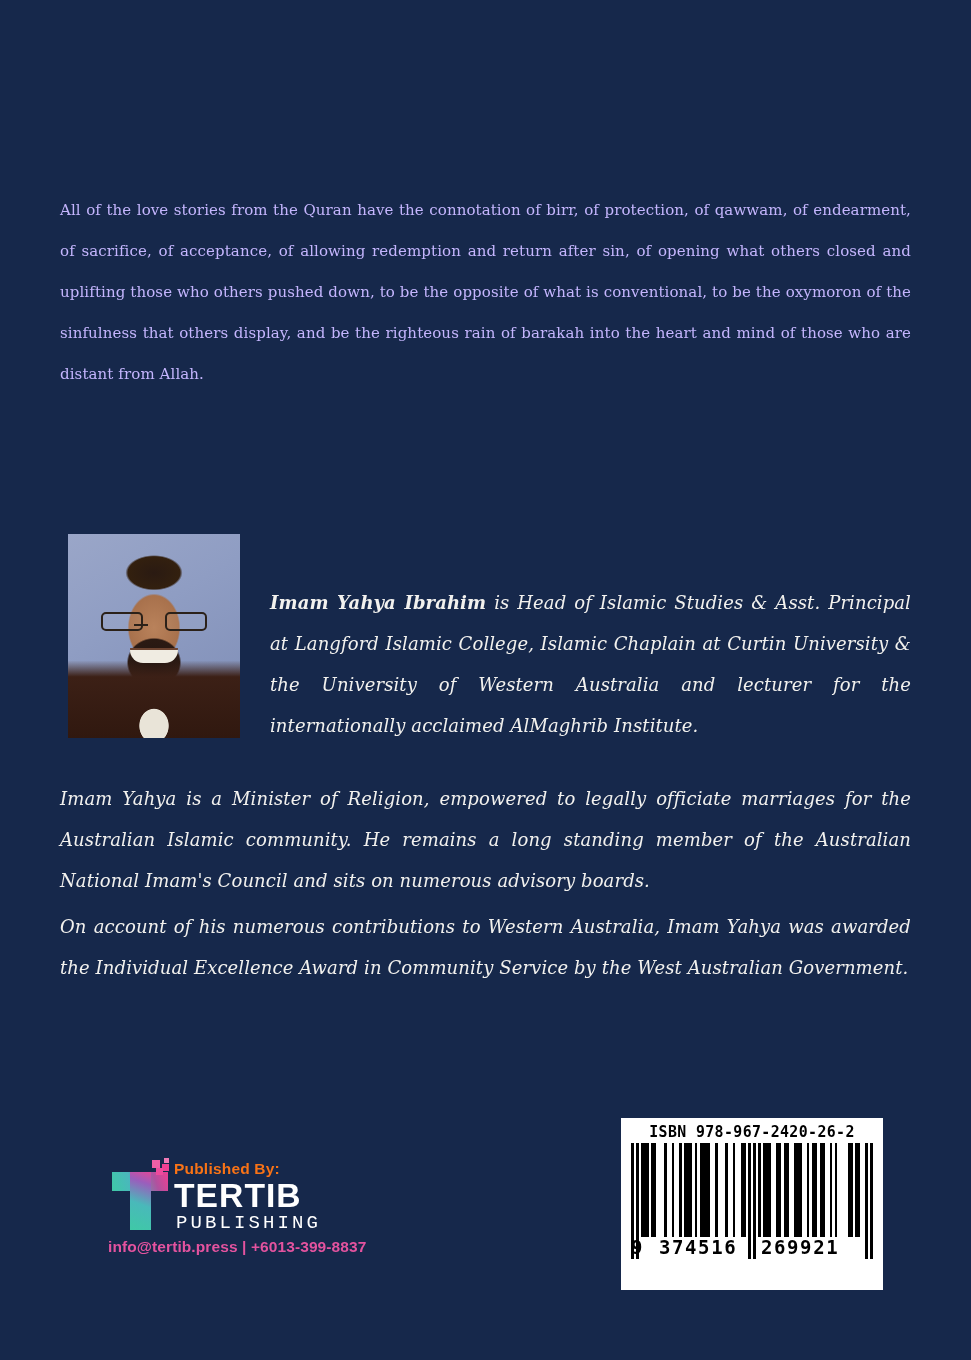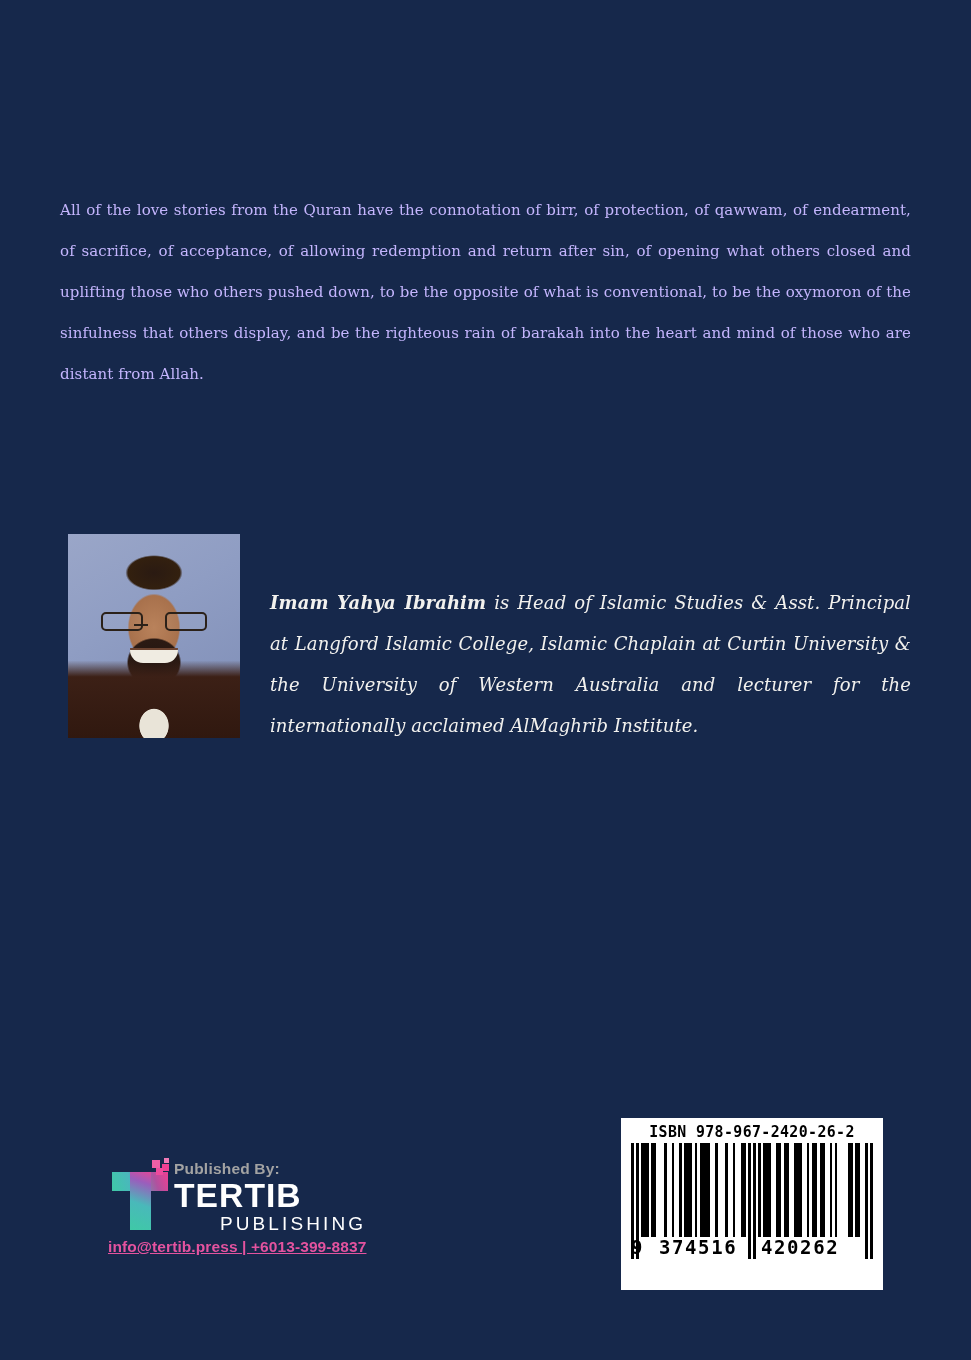--- a/index.html
+++ b/index.html
@@ -173,21 +173,21 @@
   }
   .logo-mark .px.a { left: 40px; top: 2px;  width: 8px; height: 8px; background: #f05fa6; }
   .logo-mark .px.b { left: 50px; top: 6px;  width: 7px; height: 7px; background: #ef3f93; }
   .logo-mark .px.c { left: 44px; top: 10px; width: 7px; height: 7px; background: #ee4a9c; }
   .logo-mark .px.d { left: 52px; top: 0px;  width: 5px; height: 5px; background: #f07ab6; }
 
   .pub-by {
     position: absolute;
     left: 66px;
     top: 8px;
-    color: #a3a3a3;
+    color: #f97316;
     font-family: "Liberation Sans", sans-serif;
     font-size: 15.5px;
     font-weight: 600;
     letter-spacing: 0.2px;
   }
   .pub-tertib {
     position: absolute;
     left: 66px;
     top: 27px;
     color: #ffffff;
@@ -197,38 +197,36 @@
     letter-spacing: 1px;
     line-height: 1;
     transform: scaleX(1.02);
     transform-origin: left center;
   }
   .pub-publishing {
     position: absolute;
     left: 68px;
     top: 62px;
     color: #ffffff;
-    font-family: Liberation Sans, sans-serif;
+    font-family: Liberation Mono, monospace;
     font-size: 19px;
     font-weight: 400;
     letter-spacing: 3.1px;
     line-height: 1;
-    margin-left: 44px;
   }
   .pub-contact {
     position: absolute;
     left: 0px;
     top: 86px;
     color: #e4539f;
     font-family: "Liberation Sans", sans-serif;
     font-size: 15.5px;
     font-weight: 600;
     letter-spacing: 0.1px;
     white-space: nowrap;
-    text-decoration: underline;
   }
 
   
   .barcode-box {
     position: absolute;
     left: 621px;
     top: 1118px;
     width: 262px;
     height: 172px;
     background: #ffffff;
@@ -286,21 +284,23 @@
 
   <div class="bio-wrap">
     <div class="photo">
       <div class="glasses"></div>
       <div class="bridge"></div>
       <div class="smile"></div>
     </div>
     <p class="bio-lead"><b>Imam Yahya Ibrahim</b><span> is Head of Islamic Studies &amp; Asst. Principal at Langford Islamic College, Islamic Chaplain at Curtin University &amp; the University of Western Australia and lecturer for the internationally acclaimed AlMaghrib Institute.</span></p>
   </div>
 
-
+  <p class="bio-p p2">Imam Yahya is a Minister of Religion, empowered to legally officiate marriages for the Australian Islamic community. He remains a long standing member of the Australian National Imam's Council and sits on numerous advisory boards.</p>
+
+  <p class="bio-p p3">On account of his numerous contributions to Western Australia, Imam Yahya was awarded the Individual Excellence Award in Community Service by the West Australian Government.</p>
 
   <div class="publisher">
     <div class="logo-mark">
       <div class="tbar"></div>
       <div class="tstem"></div>
       <div class="px d"></div>
       <div class="px a"></div>
       <div class="px b"></div>
       <div class="px c"></div>
     </div>
@@ -340,17 +340,17 @@
         <span class="short" style="left:198.69px;width:2.55px"></span>
         <span class="short" style="left:203.79px;width:2.55px"></span>
         <span class="short" style="left:216.53px;width:5.09px"></span>
         <span class="short" style="left:224.17px;width:5.09px"></span>
         <span class="" style="left:234.36px;width:2.55px"></span>
         <span class="" style="left:239.45px;width:2.55px"></span>
       </div>
     <div class="ean-digits">
       <b class="ean-d0">9</b>
       <b class="ean-d1">374516</b>
-      <b class="ean-d2">420262</b>
+      <b class="ean-d2">269921</b>
     </div>
   </div>
 
 </div>
 
 </body></html>

